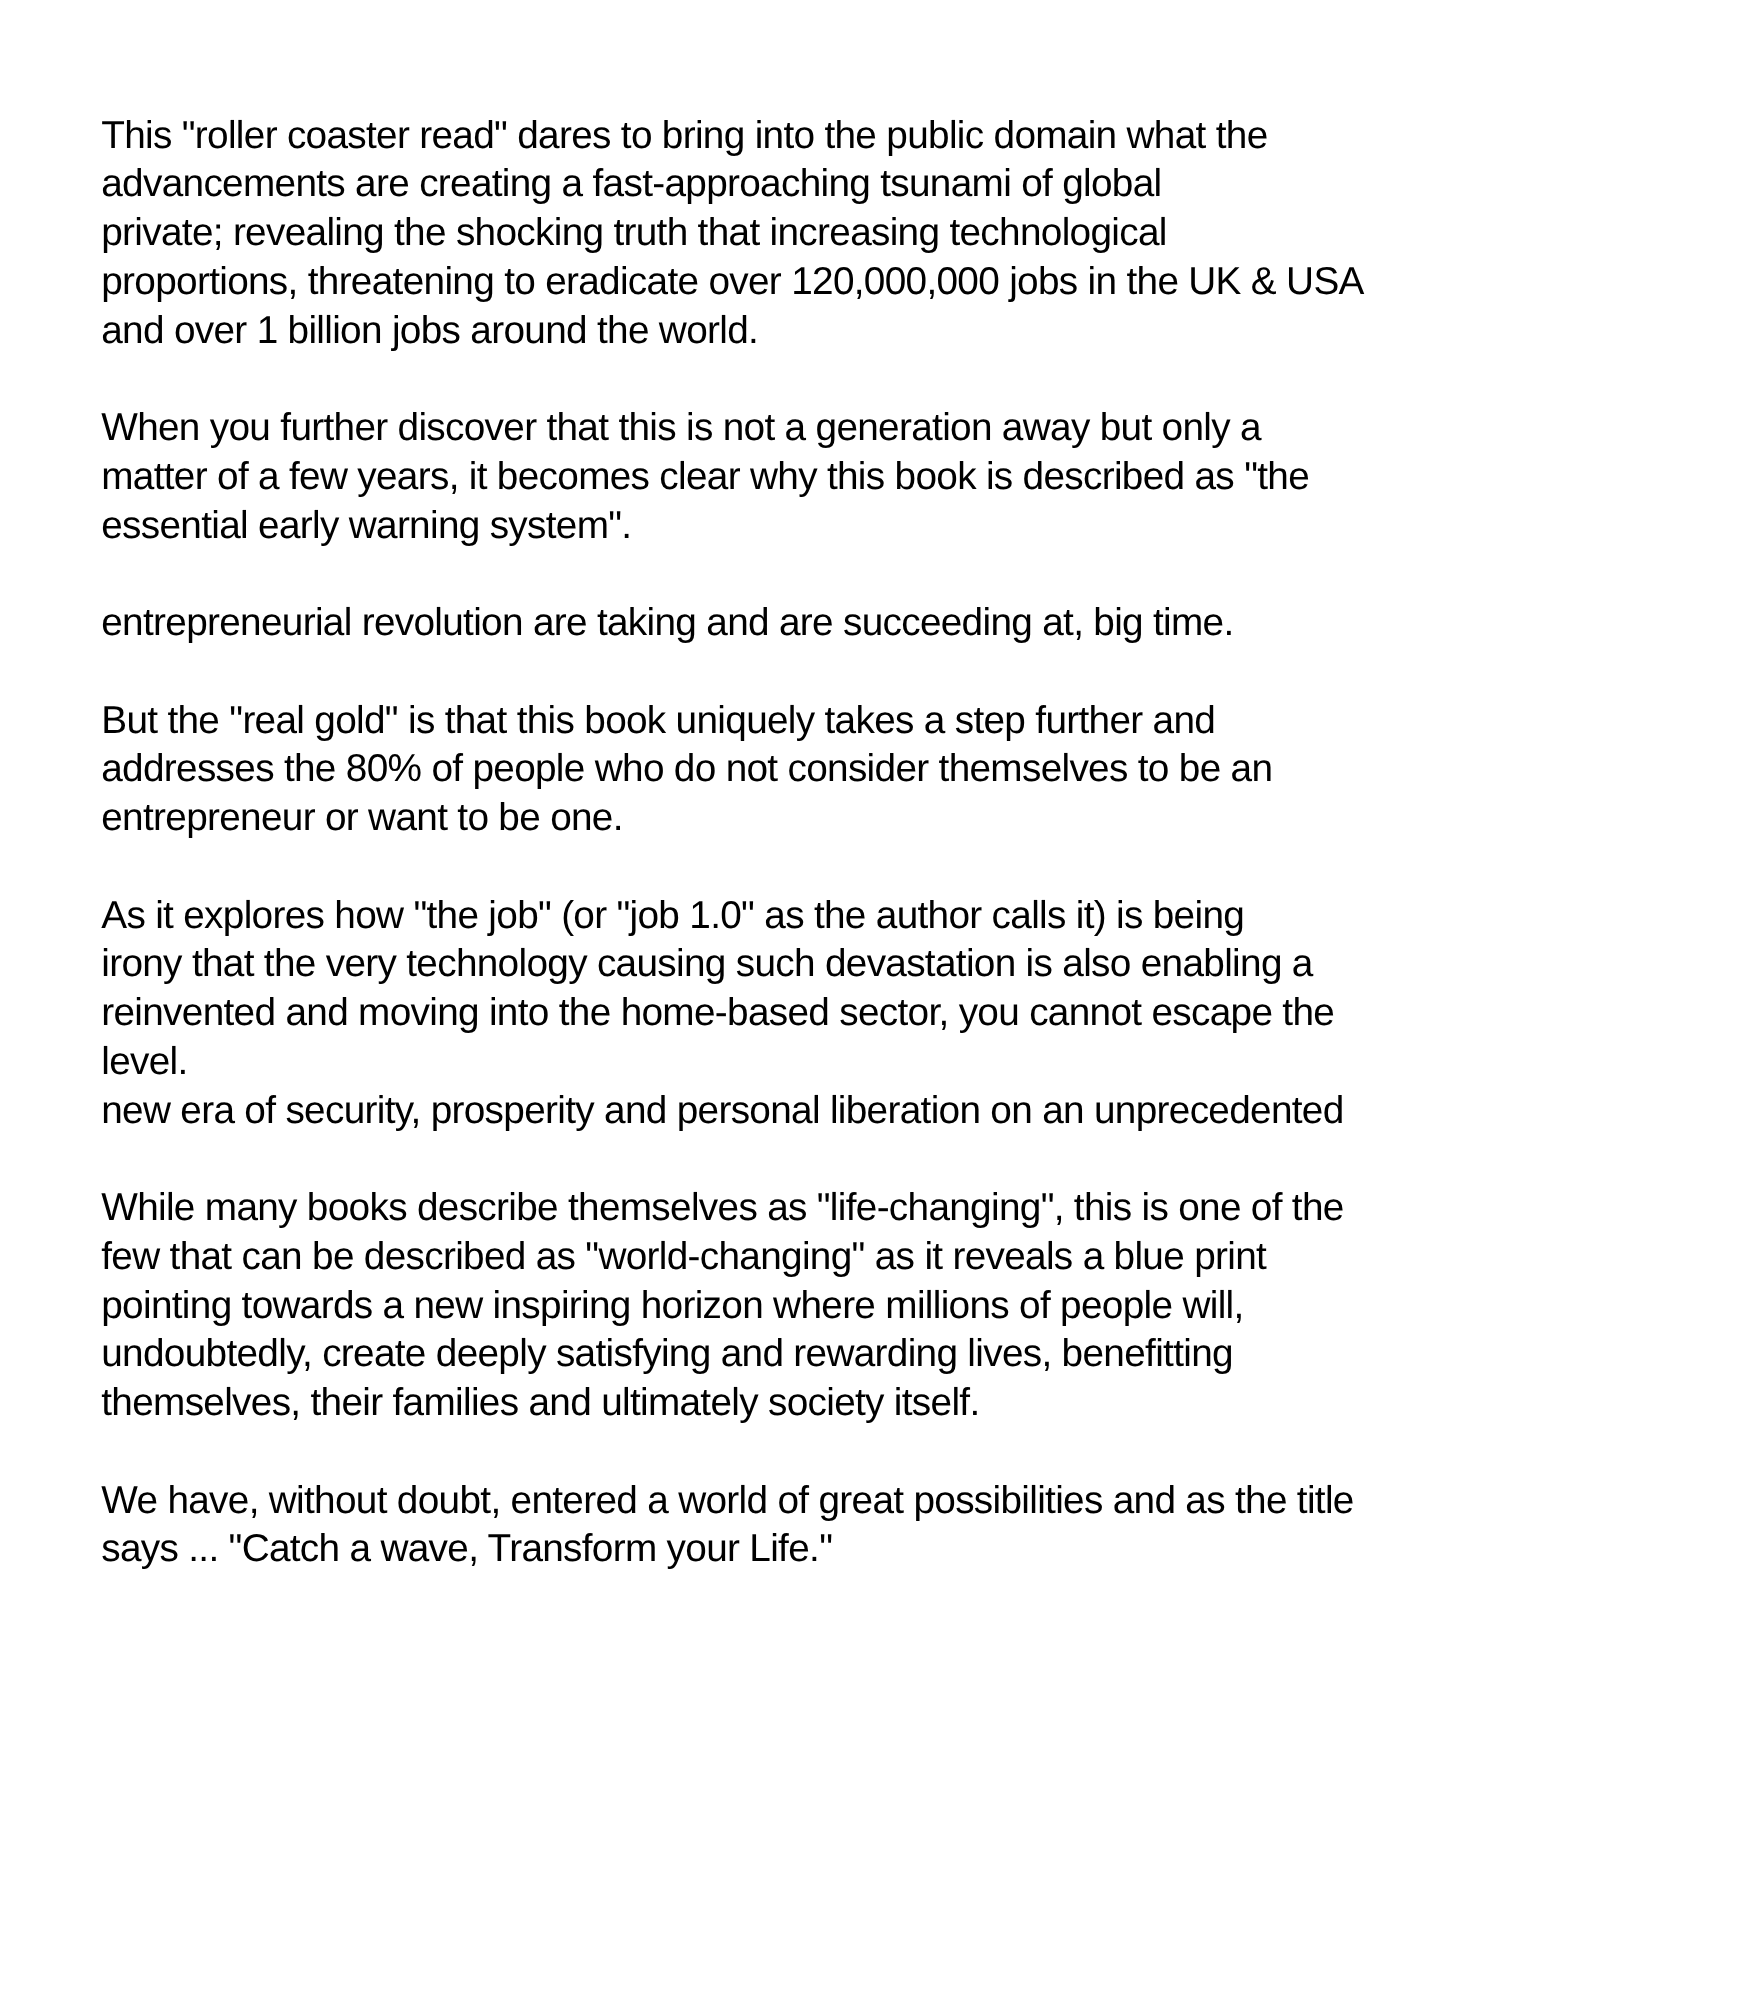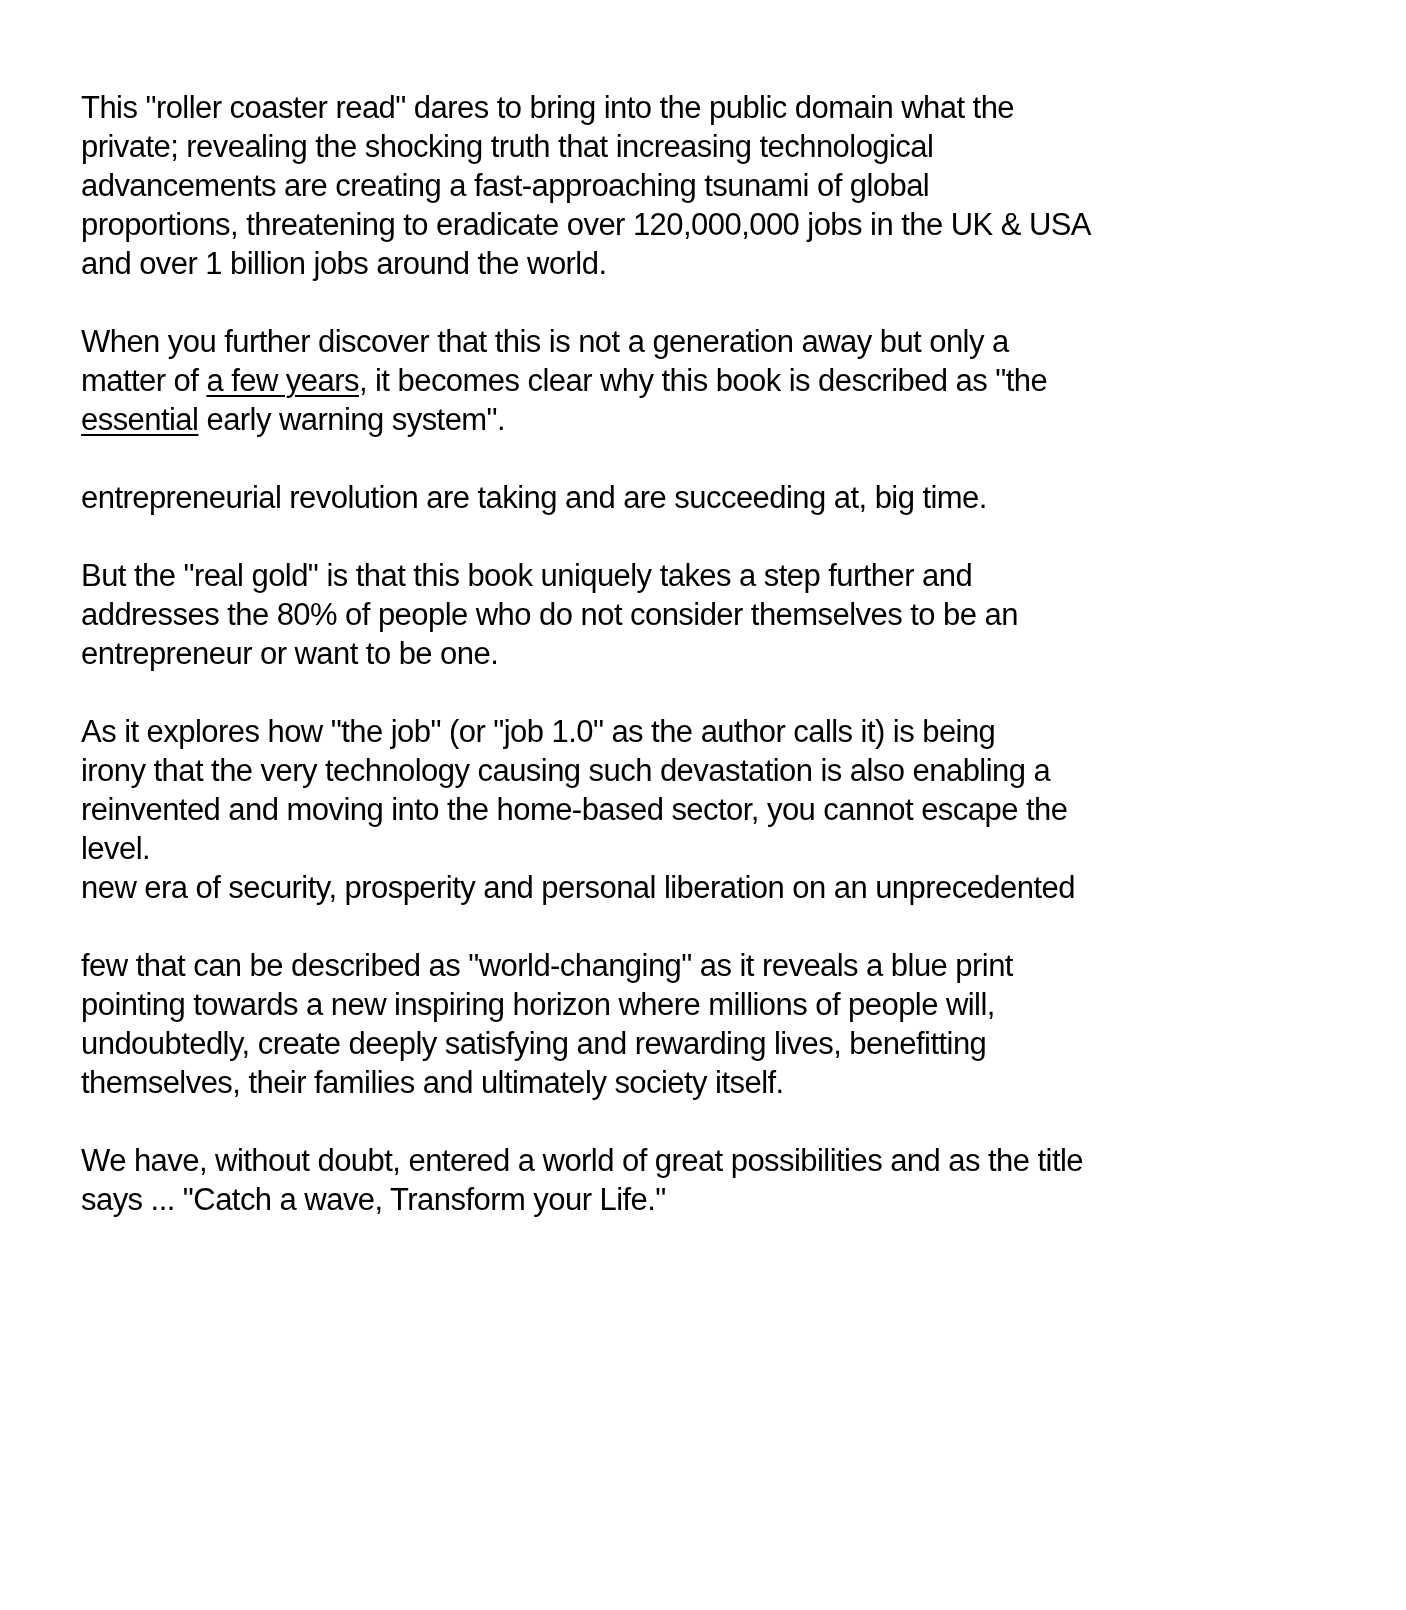--- a/index.html
+++ b/index.html
@@ -25,34 +25,33 @@
       letter-spacing: -0.55px;
     }
     .para {
       margin: 0 0 39px 0;
     }
     .line {
       display: block;
       white-space: nowrap;
     }
     .u {
-      text-decoration: underline;
       text-underline-offset: 4px;
       text-decoration-thickness: 2px;
     }
   </style>
 </head>
 <body>
 
 <div class="doc">
 
   <p class="para">
     <span class="line">This "roller coaster read" dares to bring into the public domain what the</span>
+    <span class="line">advancements are creating a fast-approaching tsunami of global</span>
     <span class="line">private; revealing the shocking truth that increasing technological</span>
-    <span class="line">advancements are creating a fast-approaching tsunami of global</span>
     <span class="line">proportions, threatening to eradicate over 120,000,000 jobs in the UK &amp; USA</span>
     <span class="line">and over 1 billion jobs around the world.</span>
   </p>
 
   <p class="para">
     <span class="line">When you further discover that this is not a generation away but only a</span>
     <span class="line"><span>matter of </span><span class="u">a few years</span><span>, it becomes clear why this book is described as "the</span></span>
     <span class="line"><span class="u">essential</span><span> early warning system".</span></span>
   </p>
 
@@ -68,20 +67,21 @@
 
   <p class="para">
     <span class="line">As it explores how "the job" (or "job 1.0" as the author calls it) is being</span>
     <span class="line">irony that the very technology causing such devastation is also enabling a</span>
     <span class="line">reinvented and moving into the home-based sector, you cannot escape the</span>
     <span class="line">level.</span>
     <span class="line">new era of security, prosperity and personal liberation on an unprecedented</span>
   </p>
 
   <p class="para">
+    <span class="line">While many books describe themselves as "life-changing", this is one of the</span>
     <span class="line">few that can be described as "world-changing" as it reveals a blue print</span>
     <span class="line">pointing towards a new inspiring horizon where millions of people will,</span>
     <span class="line">undoubtedly, create deeply satisfying and rewarding lives, benefitting</span>
     <span class="line">themselves, their families and ultimately society itself.</span>
   </p>
 
   <p class="para">
     <span class="line">We have, without doubt, entered a world of great possibilities and as the title</span>
     <span class="line">says ... "Catch a wave, Transform your Life."</span>
   </p>

